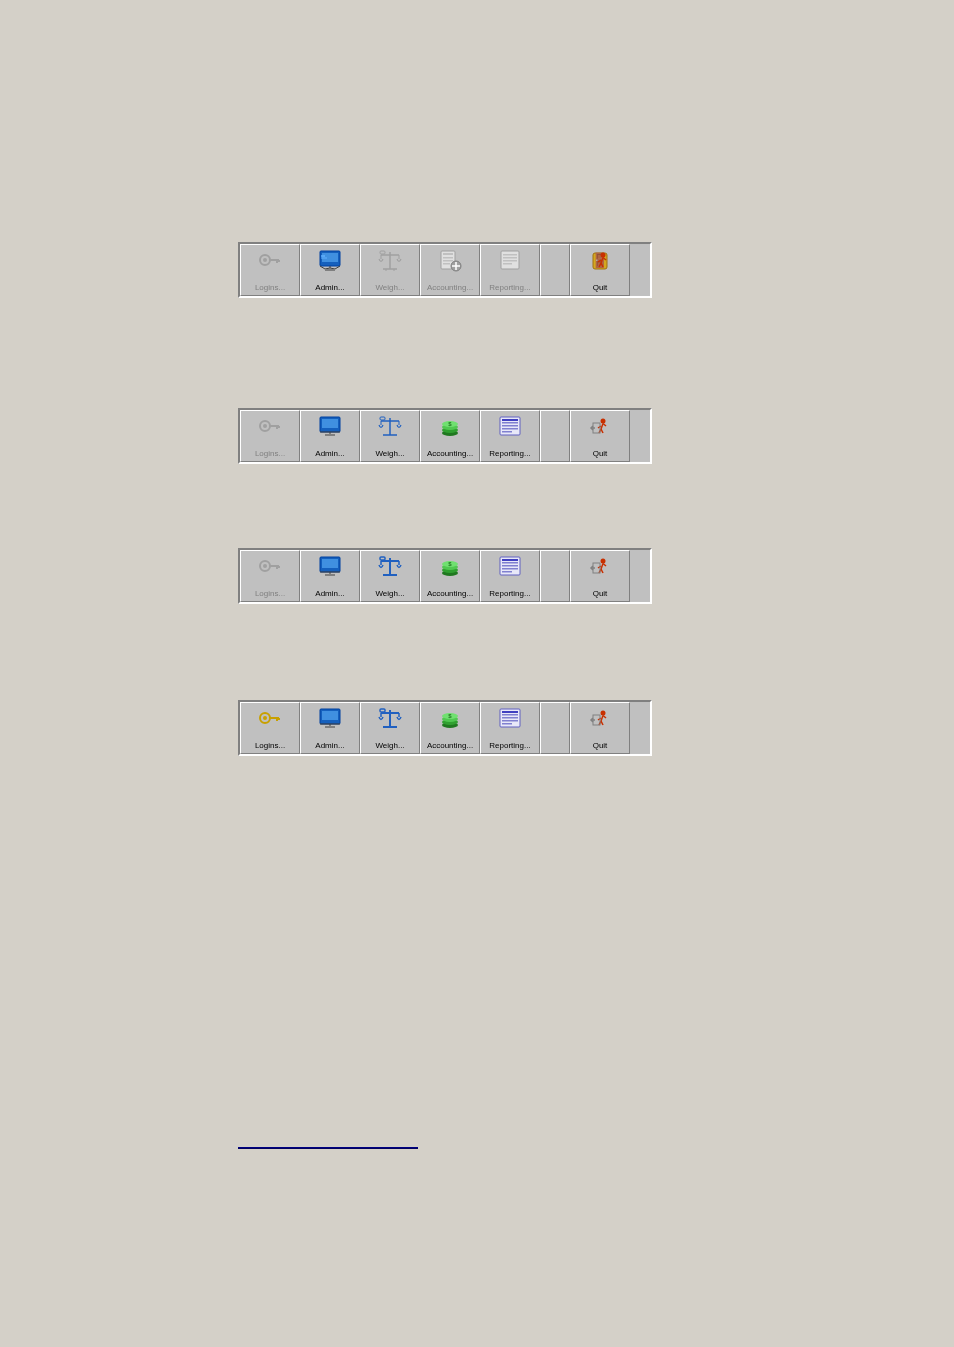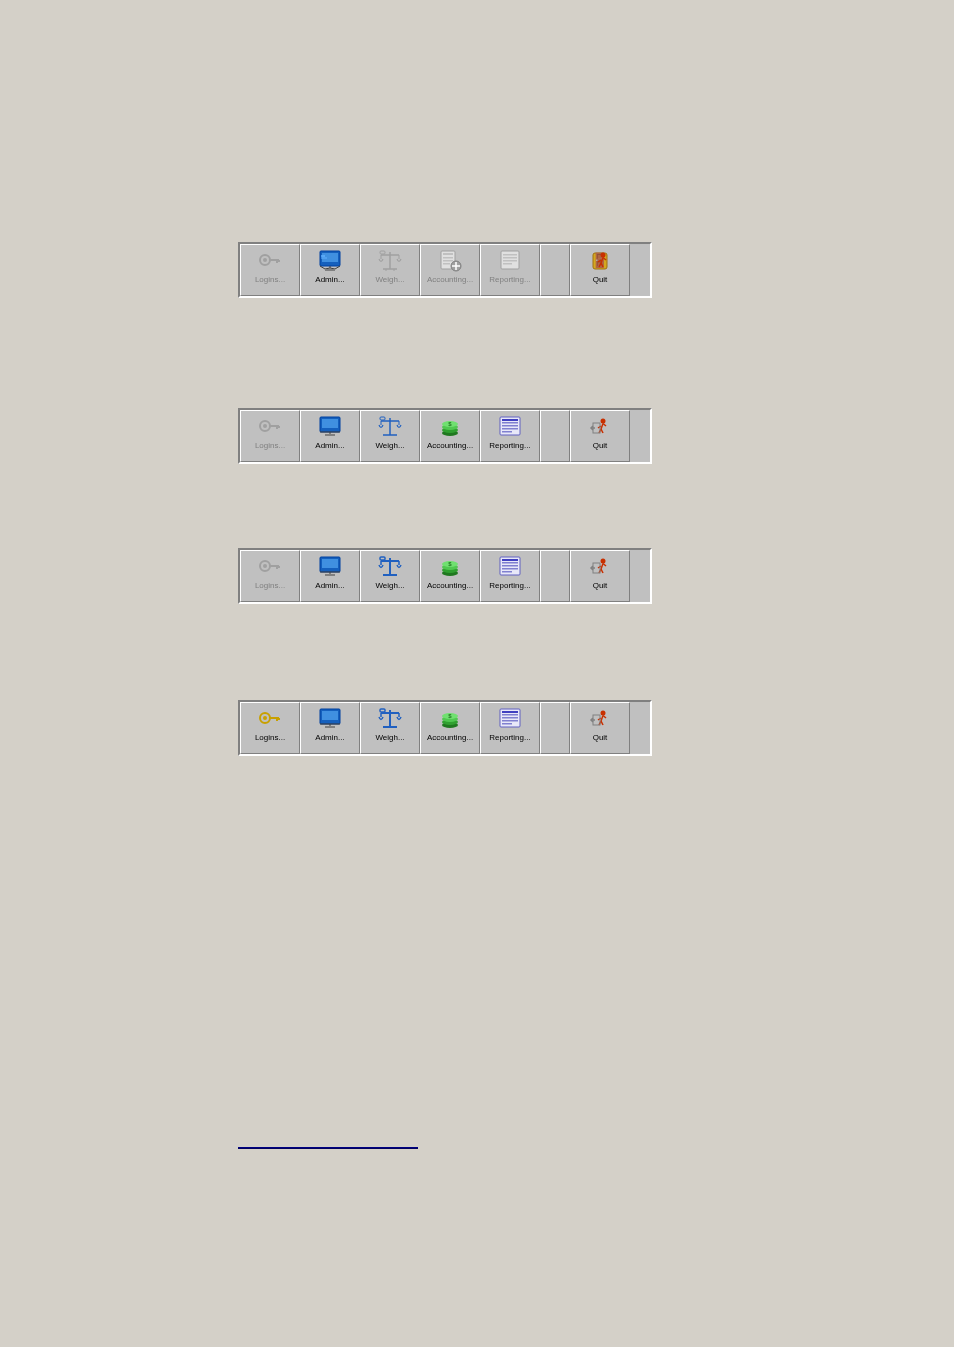--- a/index.html
+++ b/index.html
@@ -25,21 +25,21 @@
       border: 2px solid #808080;
       border-right: 2px solid #ffffff;
       border-bottom: 2px solid #ffffff;
       background: #c0c0c0;
     }
 
     .toolbar-btn {
       display: flex;
       flex-direction: column;
       align-items: center;
-      justify-content: flex-start;
+      justify-content: space-between;
       width: 60px;
       height: 52px;
       background: #c0c0c0;
       border: 1px solid #ffffff;
       border-right-color: #808080;
       border-bottom-color: #808080;
       cursor: pointer;
       padding: 3px 2px 2px;
       position: relative;
       font-size: 9px;

